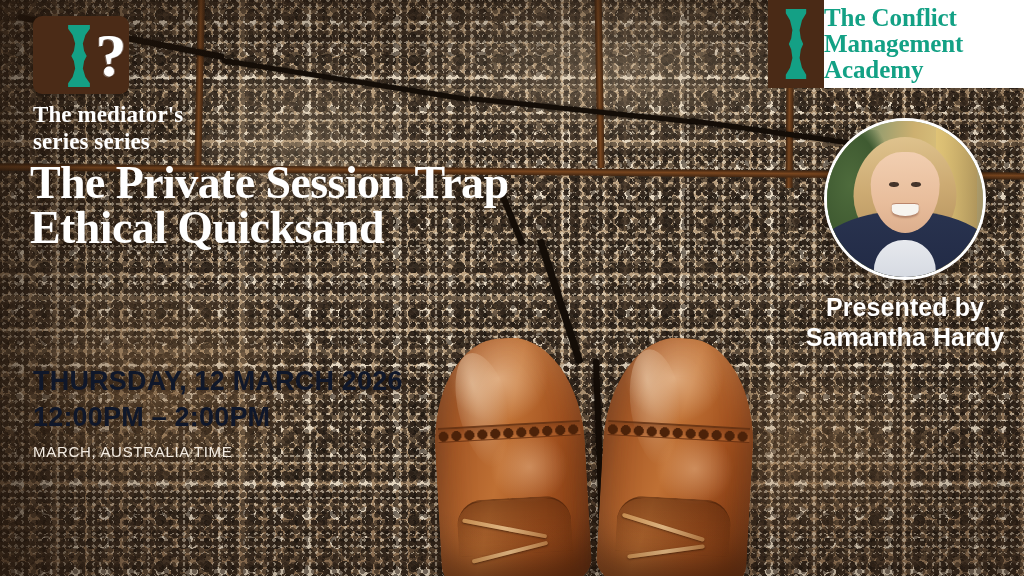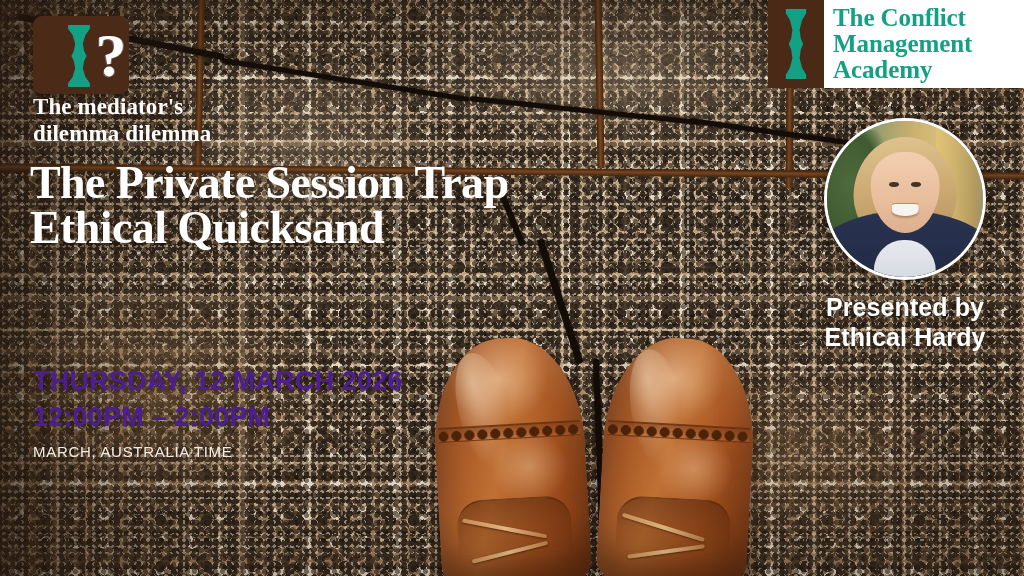--- a/index.html
+++ b/index.html
@@ -167,21 +167,20 @@
       38% 30%, 30% 16%, 16% 6%
     );
   }
   .brand-text {
     color:#13a185;
     font-family:"Liberation Serif", serif;
     font-weight:700;
     font-size:25px;
     line-height:1.04;
     letter-spacing:-.1px;
-    padding-left:9px;
   }
 
   
   #series-block { position:absolute; left:33px; top:16px; z-index:7; }
   #series-logo {
     position:relative;
     width:96px; height:78px;
     background:#4b2b17;
     border-radius:9px;
     box-shadow:0 2px 10px rgba(20,10,4,.45);
@@ -197,20 +196,21 @@
     font-family:"Liberation Serif", serif;
     font-weight:700;
     font-size:62px;
     line-height:70px;
     text-align:center;
     text-shadow:
       1px 0 0 rgba(255,255,255,.35), -1px 1px 0 rgba(255,255,255,.25),
       0 0 2px rgba(0,0,0,.35);
   }
   #series-label {
+    margin-top:8px;
     color:#ffffff;
     font-family:"Liberation Serif", serif;
     font-weight:700;
     font-size:23px;
     line-height:1.16;
     letter-spacing:.1px;
     text-shadow:0 2px 6px rgba(30,16,6,.65);
   }
 
   
@@ -223,21 +223,21 @@
     line-height:.985;
     letter-spacing:-.6px;
     text-shadow:0 3px 12px rgba(35,18,6,.55);
     z-index:7;
   }
   #headline .hl { display:block; white-space:nowrap; }
 
   
   #datetime { position:absolute; left:33px; top:364px; z-index:7; }
   #date-line, #time-line {
-    color:#4c1d95;
+    color:#0f172a;
     font-weight:700;
     font-size:27px;
     line-height:1.32;
     letter-spacing:.2px;
     text-shadow:0 2px 8px rgba(35,18,6,.6);
   }
   #tz-line {
     margin-top:8px;
     color:#f4ece2;
     font-weight:400;
@@ -375,21 +375,21 @@
     </div>
   </div>
 
   <div id="series-block">
     <div id="series-logo">
       <div class="goblet"></div>
       <div class="qmark">?</div>
     </div>
     <div id="series-label">
       <div>The mediator's</div>
-      <div>dilemma dilemma</div>
+      <div>series series</div>
     </div>
   </div>
 
   <div id="headline">
     <span class="hl">The Private Session Trap</span>
     <span class="hl">Ethical Quicksand</span>
   </div>
 
   <div id="datetime">
     <div id="date-line">THURSDAY, 12 MARCH 2026</div>
@@ -405,17 +405,17 @@
       <div class="ph-hair"></div>
       <div class="ph-shoulders"></div>
       <div class="ph-shirt"></div>
       <div class="ph-face"></div>
       <div class="ph-eye l"></div>
       <div class="ph-eye r"></div>
       <div class="ph-smile"></div>
     </div>
     <div id="presenter-lines">
       <span>Presented by</span>
-      <span>Ethical Hardy</span>
+      <span>Samantha Hardy</span>
     </div>
   </div>
 
 </div>
 
 </body></html>

